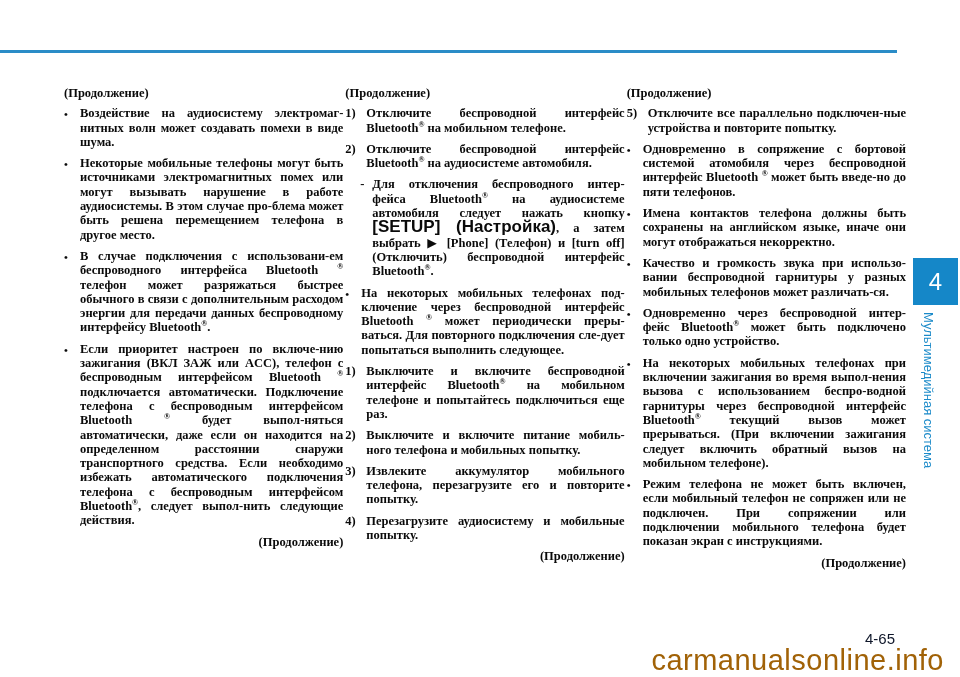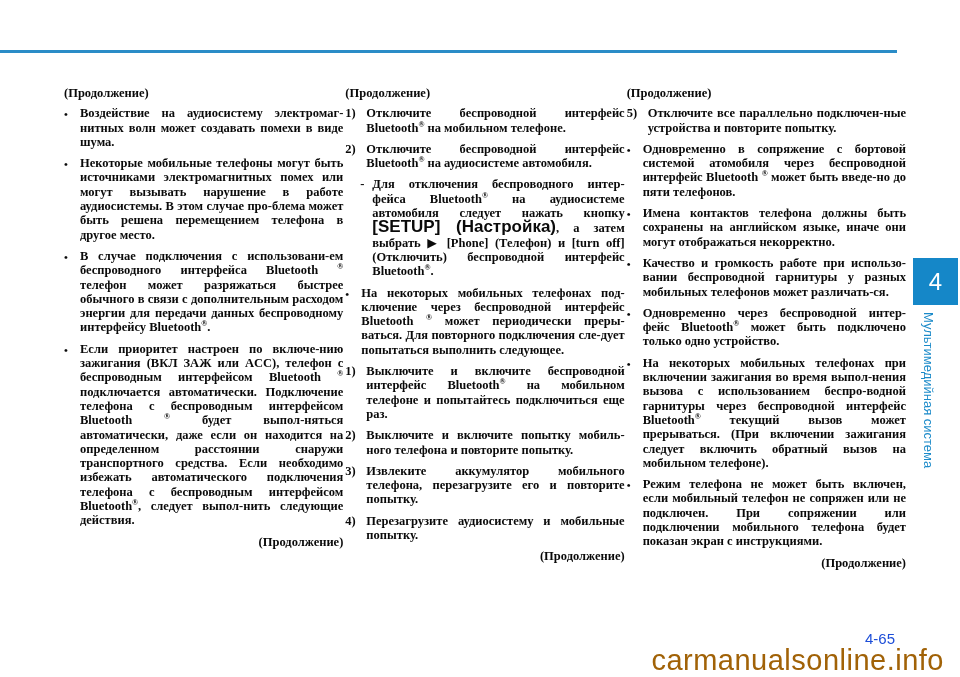--- a/index.html
+++ b/index.html
@@ -26,21 +26,21 @@
   .chapter-tab{position:absolute;left:913px;top:258px;width:45px;height:47px;
                background:#1587c8;color:#ffffff;display:flex;align-items:center;justify-content:center;
                font-family:"Liberation Sans","DejaVu Sans",sans-serif;font-size:24px;}
   .chapter-title{position:absolute;left:921px;top:312px;height:185px;
                  writing-mode:vertical-rl;text-orientation:mixed;
                  font-family:"Liberation Sans","DejaVu Sans",sans-serif;
                  font-size:13px;color:#1b8ac9;white-space:nowrap;}
 
   .page-number{position:absolute;right:65px;top:630px;
                font-family:"Liberation Sans","DejaVu Sans",sans-serif;
-               font-size:15px;color:#1d4ed8;}
+               font-size:15px;color:#0f172a;}
   .watermark{position:absolute;right:16px;bottom:0px;
              font-family:"Liberation Sans","DejaVu Sans",sans-serif;
              font-size:29px;color:#a16207;letter-spacing:0.5px;}
 </style>
 </head>
 <body>
 
 <div id="page">
 
   <div class="top-rule"></div>
@@ -54,31 +54,31 @@
         <p class="block bullet"><span class="marker">•</span><span>Если приоритет настроен по включе-нию зажигания (ВКЛ ЗАЖ или ACC), телефон с беспроводным интерфейсом Bluetooth <sup>®</sup> подключается автоматически. Подключение телефона с беспроводным интерфейсом Bluetooth <sup>®</sup> будет выпол-няться автоматически, даже если он находится на определенном расстоянии снаружи транспортного средства. Если необходимо избежать автоматического подключения телефона с беспроводным интерфейсом Bluetooth<sup>®</sup>, следует выпол-нить следующие действия.</span></p>
         <p class="block continuation"><span>(Продолжение)</span></p>
       </div>
     <div class="column">
         <p class="block plain"><span>(Продолжение)</span></p>
         <p class="block numbered"><span class="marker">1)</span><span>Отключите беспроводной интерфейс Bluetooth<sup>®</sup> на мобильном телефоне.</span></p>
         <p class="block numbered"><span class="marker">2)</span><span>Отключите беспроводной интерфейс Bluetooth<sup>®</sup> на аудиосистеме автомобиля.</span></p>
         <p class="block dash"><span class="marker">-</span><span>Для отключения беспроводного интер-фейса Bluetooth<sup>®</sup> на аудиосистеме автомобиля следует нажать кнопку </span><span class="sans">[SETUP] (Настройка)</span><span>, а затем выбрать ▶ [Phone] (Телефон) и [turn off] (Отключить) беспроводной интерфейс Bluetooth<sup>®</sup>.</span></p>
         <p class="block bullet"><span class="marker">•</span><span>На некоторых мобильных телефонах под-ключение через беспроводной интерфейс Bluetooth <sup>®</sup> может периодически преры-ваться. Для повторного подключения сле-дует попытаться выполнить следующее.</span></p>
         <p class="block numbered"><span class="marker">1)</span><span>Выключите и включите беспроводной интерфейс Bluetooth<sup>®</sup> на мобильном телефоне и попытайтесь подключиться еще раз.</span></p>
-        <p class="block numbered"><span class="marker">2)</span><span>Выключите и включите попытку мобиль-ного телефона и повторите попытку.</span></p>
+        <p class="block numbered"><span class="marker">2)</span><span>Выключите и включите питание мобиль-ного телефона и мобильных попытку.</span></p>
         <p class="block numbered"><span class="marker">3)</span><span>Извлеките аккумулятор мобильного телефона, перезагрузите его и повторите попытку.</span></p>
         <p class="block numbered"><span class="marker">4)</span><span>Перезагрузите аудиосистему и мобильные попытку.</span></p>
         <p class="block continuation"><span>(Продолжение)</span></p>
       </div>
     <div class="column">
         <p class="block plain"><span>(Продолжение)</span></p>
         <p class="block numbered"><span class="marker">5)</span><span>Отключите все параллельно подключен-ные устройства и повторите попытку.</span></p>
         <p class="block bullet"><span class="marker">•</span><span>Одновременно в сопряжение с бортовой системой атомобиля через беспроводной интерфейс Bluetooth <sup>®</sup> может быть введе-но до пяти телефонов.</span></p>
         <p class="block bullet"><span class="marker">•</span><span>Имена контактов телефона должны быть сохранены на английском языке, иначе они могут отображаться некорректно.</span></p>
-        <p class="block bullet"><span class="marker">•</span><span>Качество и громкость работе при использо-вании беспроводной гарнитуры у разных мобильных телефонов может различать-ся.</span></p>
+        <p class="block bullet"><span class="marker">•</span><span>Качество и громкость звука при использо-вании беспроводной гарнитуры у разных мобильных телефонов может различать-ся.</span></p>
         <p class="block bullet"><span class="marker">•</span><span>Одновременно через беспроводной интер-фейс Bluetooth<sup>®</sup> может быть подключено только одно устройство.</span></p>
         <p class="block bullet"><span class="marker">•</span><span>На некоторых мобильных телефонах при включении зажигания во время выпол-нения вызова с использованием беспро-водной гарнитуры через беспроводной интерфейс Bluetooth<sup>®</sup> текущий вызов может прерываться. (При включении зажигания следует включить обратный вызов на мобильном телефоне).</span></p>
         <p class="block bullet"><span class="marker">•</span><span>Режим телефона не может быть включен, если мобильный телефон не сопряжен или не подключен. При сопряжении или подключении мобильного телефона будет показан экран с инструкциями.</span></p>
         <p class="block continuation"><span>(Продолжение)</span></p>
       </div>
   </div>
 
   <div class="chapter-tab">
     <span>4</span>
   </div>

